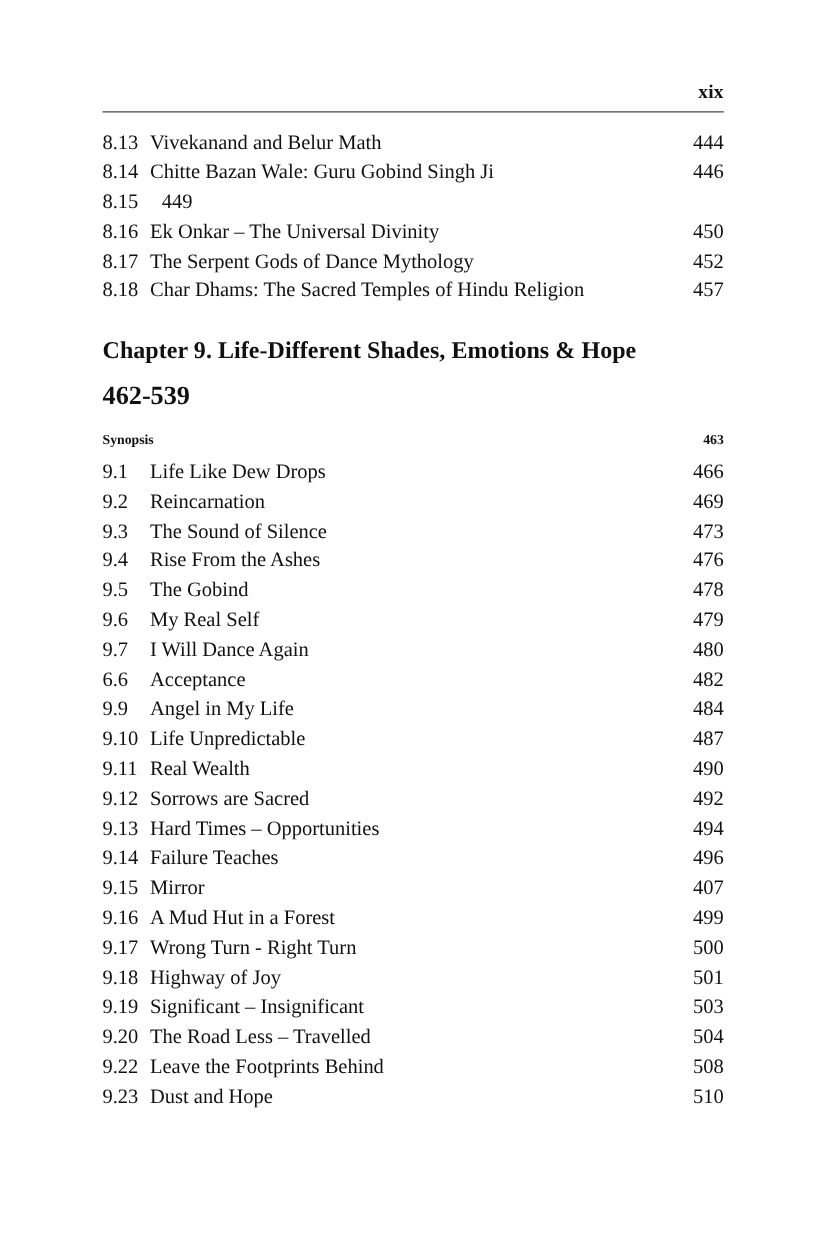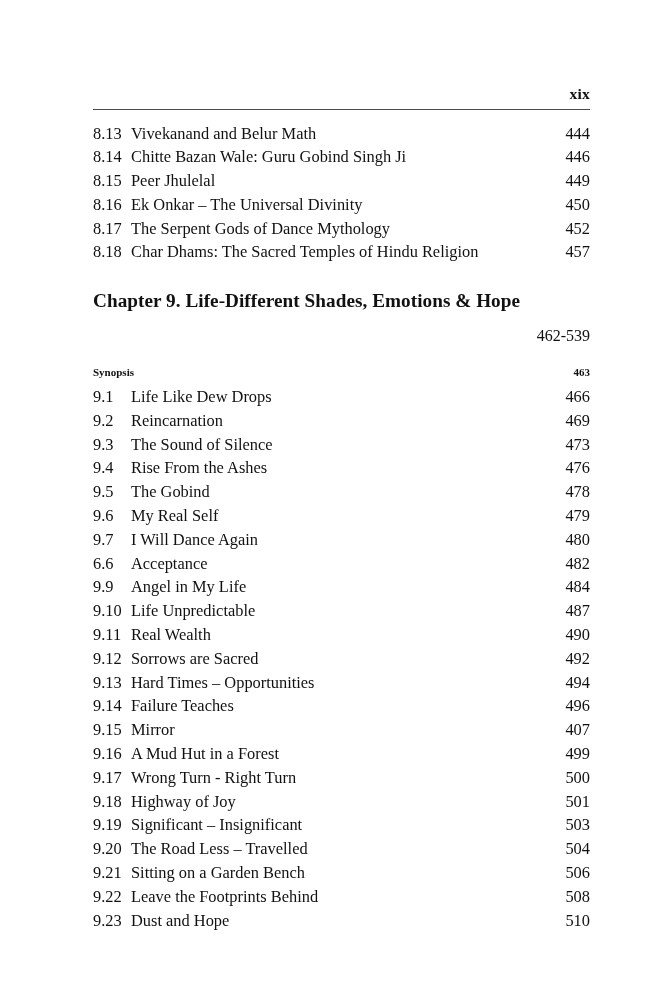--- a/index.html
+++ b/index.html
@@ -19,24 +19,23 @@
     position: relative;
     width: 667px;
     height: 1000px;
     box-sizing: border-box;
     background: #ffffff;
     overflow: hidden;
   }
 
   .content {
     position: absolute;
-    left: 93px;
+    left: 82px;
     top: 66px;
     width: 497px;
-    margin-top: 20px;
   }
 
   
   .folio-row {
     text-align: right;
     font-weight: bold;
     font-size: 15.5px;
     letter-spacing: 0.2px;
     line-height: 1.0;
     padding-bottom: 7px;
@@ -100,24 +99,23 @@
 
   .chapter-title {
     font-weight: bold;
     font-size: 19.2px;
     line-height: 24px;
     letter-spacing: 0.05px;
     white-space: nowrap;
   }
 
   .chapter-range {
-    font-weight: normal;
-    font-size: 16px;
+    font-weight: bold;
+    font-size: 21px;
     line-height: 24px;
-    text-align: right;
     margin-top: 11px;
   }
 </style>
 </head>
 <body>
 
 <div class="page">
   <div class="content">
 
     <div class="folio-row">xix</div>
@@ -129,21 +127,20 @@
           <span class="toc-title">Vivekanand and Belur Math</span>
           <span class="toc-page">444</span>
         </li>
         <li class="toc-row">
           <span class="toc-num">8.14</span>
           <span class="toc-title">Chitte Bazan Wale: Guru Gobind Singh Ji</span>
           <span class="toc-page">446</span>
         </li>
         <li class="toc-row">
           <span class="toc-num">8.15</span>
-          <span class="toc-title">Peer Jhulelal</span>
           <span class="toc-page">449</span>
         </li>
         <li class="toc-row">
           <span class="toc-num">8.16</span>
           <span class="toc-title">Ek Onkar – The Universal Divinity</span>
           <span class="toc-page">450</span>
         </li>
         <li class="toc-row">
           <span class="toc-num">8.17</span>
           <span class="toc-title">The Serpent Gods of Dance Mythology</span>
@@ -260,25 +257,20 @@
           <span class="toc-num">9.19</span>
           <span class="toc-title">Significant – Insignificant</span>
           <span class="toc-page">503</span>
         </li>
         <li class="toc-row">
           <span class="toc-num">9.20</span>
           <span class="toc-title">The Road Less – Travelled</span>
           <span class="toc-page">504</span>
         </li>
         <li class="toc-row">
-          <span class="toc-num">9.21</span>
-          <span class="toc-title">Sitting on a Garden Bench</span>
-          <span class="toc-page">506</span>
-        </li>
-        <li class="toc-row">
           <span class="toc-num">9.22</span>
           <span class="toc-title">Leave the Footprints Behind</span>
           <span class="toc-page">508</span>
         </li>
         <li class="toc-row">
           <span class="toc-num">9.23</span>
           <span class="toc-title">Dust and Hope</span>
           <span class="toc-page">510</span>
         </li>
       </ul>

